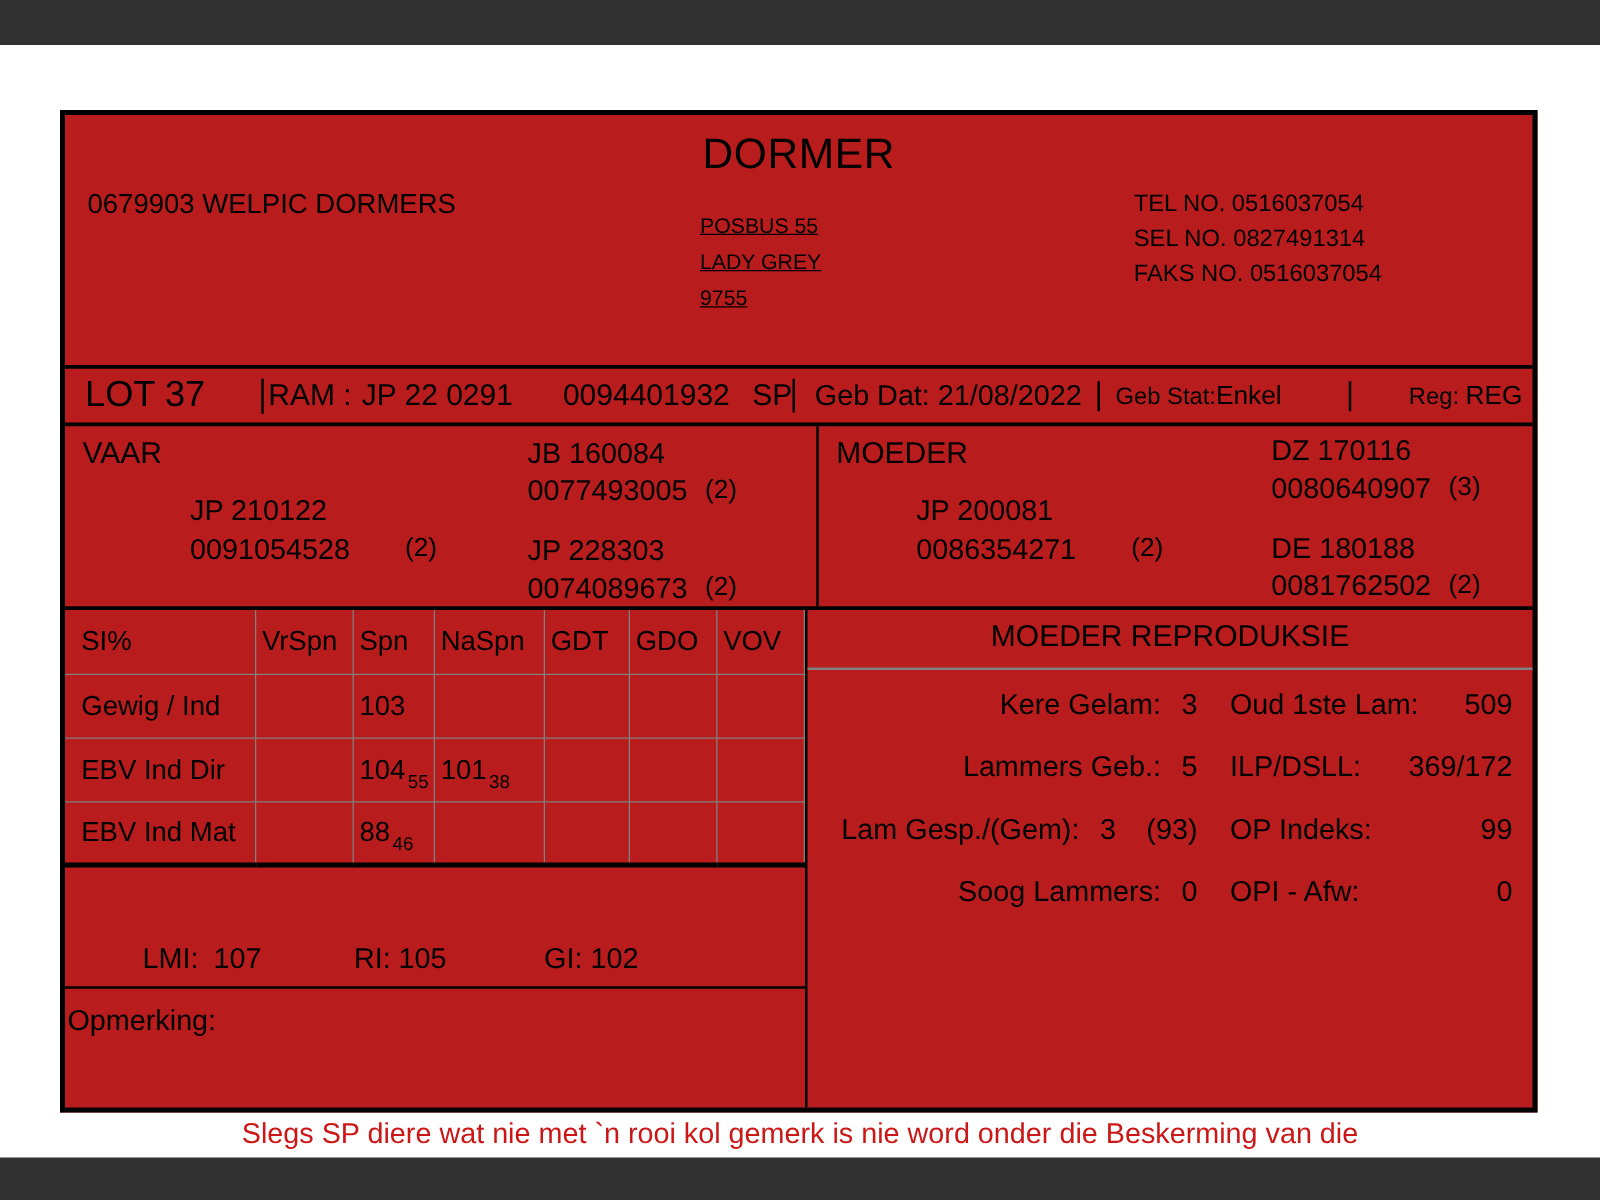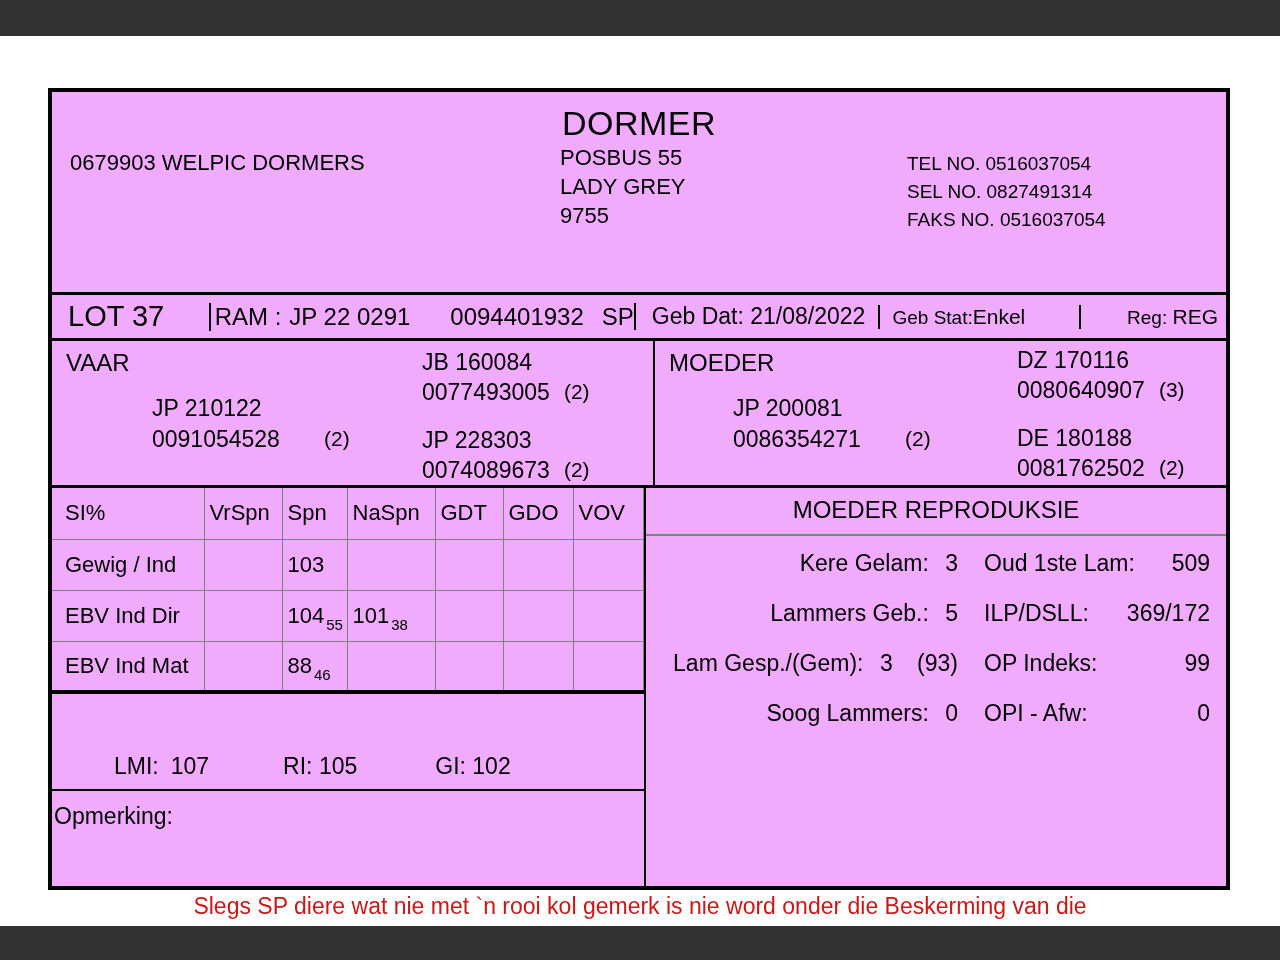--- a/index.html
+++ b/index.html
@@ -24,21 +24,21 @@
   .band-bottom { top: 926px; height: 34px; }
 
   .card {
     position: absolute;
     left: 48px;
     top: 88px;
     width: 1182px;
     height: 802px;
     border: 4px solid #000;
     box-sizing: border-box;
-    background: #f0abfc;
+    background: #b91c1c;
   }
 
   
   .header {
     position: relative;
     height: 200px;
   }
   .doc-title {
     position: absolute;
     left: 0; right: 0;
@@ -50,23 +50,24 @@
   .breeder {
     position: absolute;
     left: 18px;
     top: 58px;
     font-size: 22px;
     white-space: nowrap;
   }
   .address {
     position: absolute;
     left: 508px;
-    top: 51px;
-    font-size: 22px;
+    top: 74px;
+    font-size: 17px;
     line-height: 29px;
+    text-decoration: underline;
   }
   .contact {
     position: absolute;
     left: 855px;
     top: 58px;
     font-size: 19px;
     line-height: 28px;
   }
 
   

